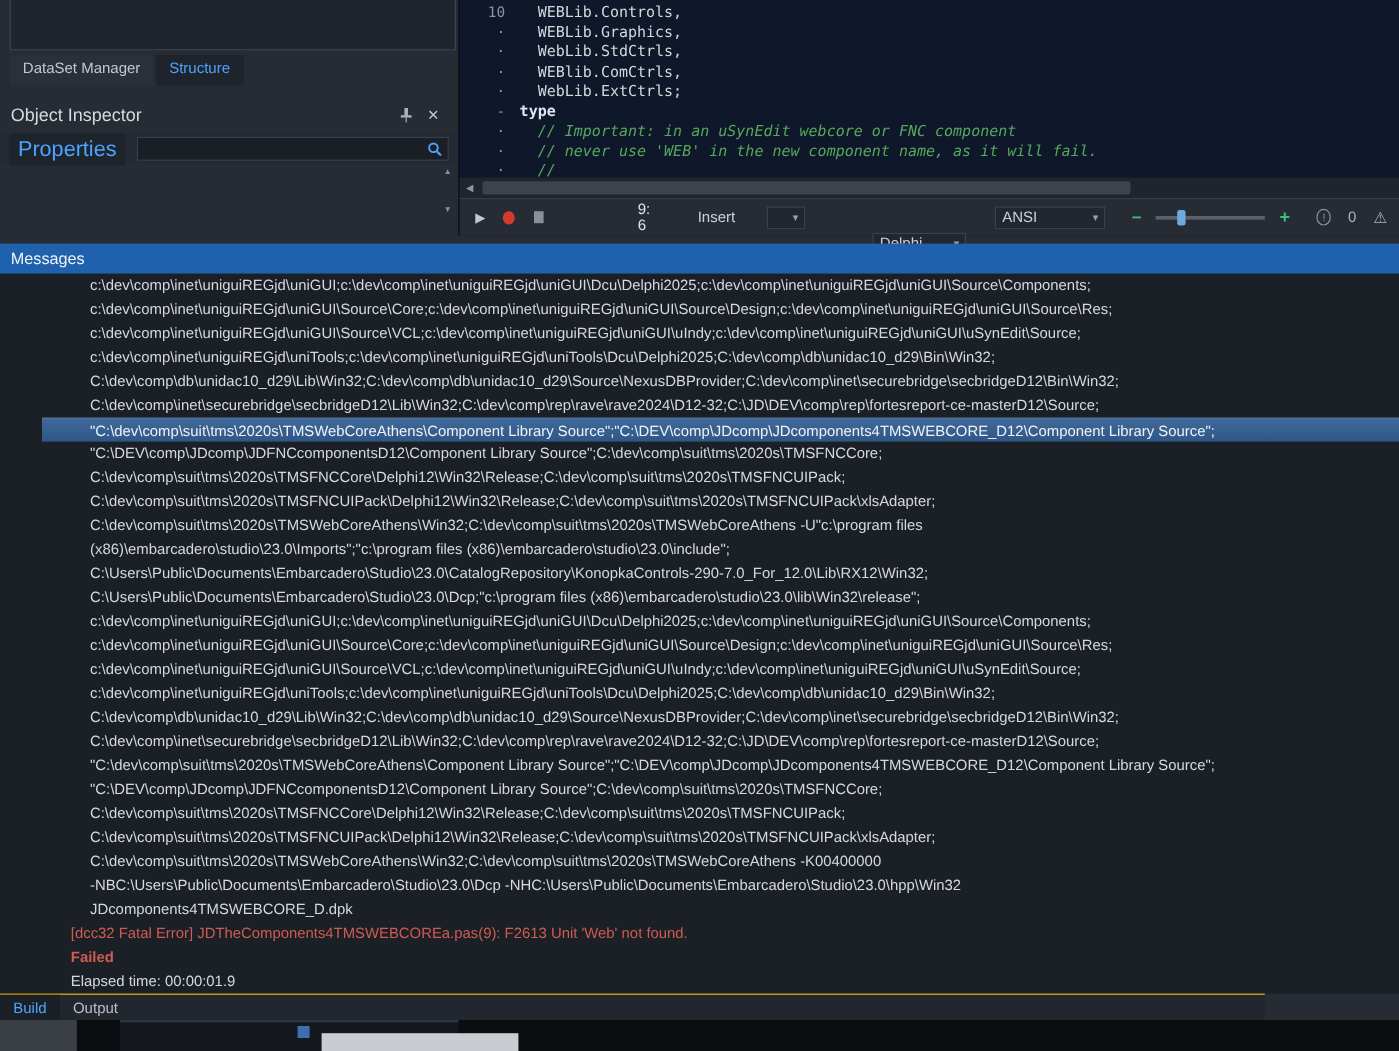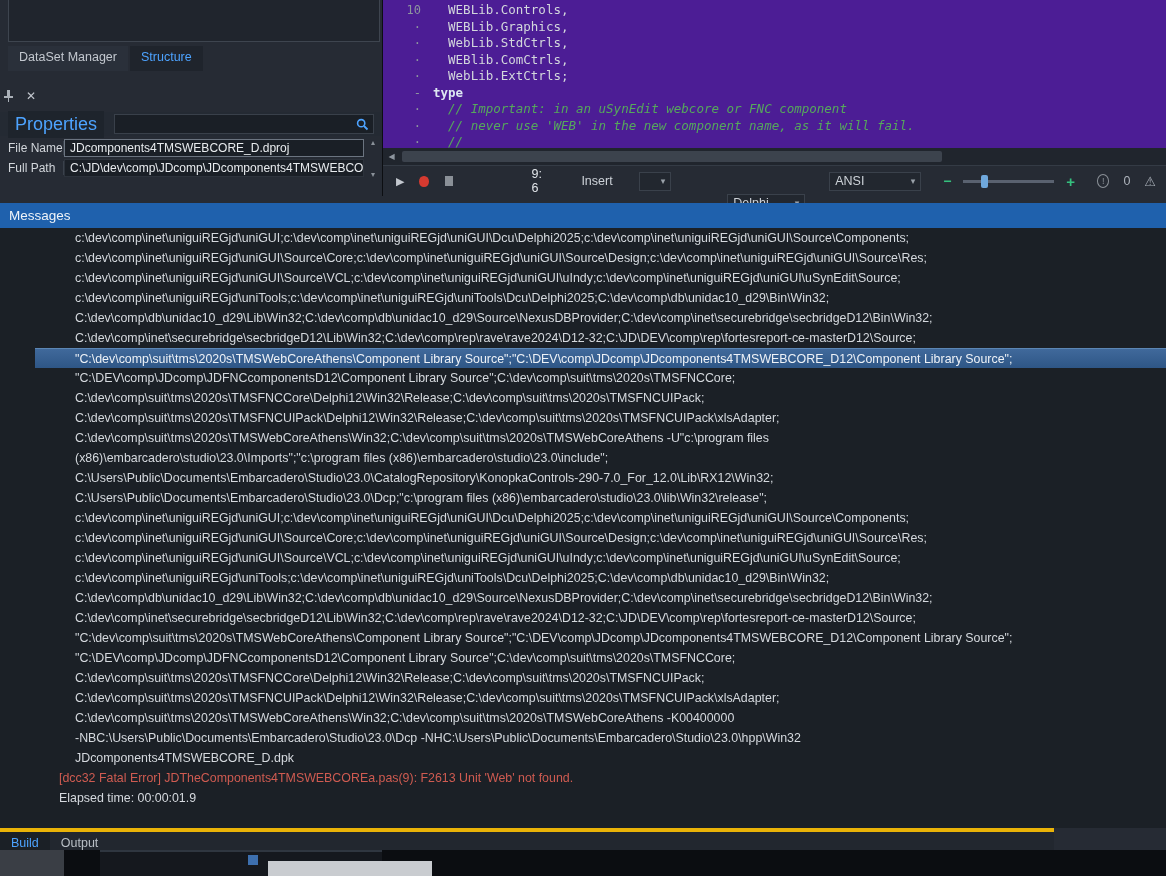--- a/index.html
+++ b/index.html
@@ -30,21 +30,21 @@
   .prop-label { width:64px; padding-left:8px; font-size:12px; color:#d2d6db;
     overflow:hidden; white-space:nowrap; border-right:1px solid #3a414b; }
   .prop-value { flex:1; height:18px; line-height:16px; font-size:12px; color:#e8ebee;
     background:#1a1f26; border:1px solid #2c323b; padding:0 5px; overflow:hidden; white-space:nowrap; }
   .prop-value.kind-focused { border-color:#6b7480; }
   .oi-scrollbar { position:absolute; right:2px; top:138px; width:14px; height:42px;
     display:flex; flex-direction:column; justify-content:space-between; align-items:center; }
   .oi-scrollbar span { color:#8a9199; font-size:8px; line-height:10px; }
   
   .editor { position:absolute; left:382px; top:0; width:784px; height:196px;
-    background:#4c1d95; border-left:1px solid #0c0e12; }
+    background:#0f172a; border-left:1px solid #0c0e12; }
   .code-area { position:absolute; left:0; top:2px; right:0; height:146px; overflow:hidden; }
   .code-row { display:flex; height:16.5px; line-height:16.5px;
     font-family:"DejaVu Sans Mono",monospace; font-size:12.5px; }
   .gutter { width:50px; text-align:right; color:#8d959e; padding-right:12px;
     font-size:12px; flex:0 0 auto; }
   .code { white-space:pre; color:#d3d7dc; }
   .code.kind-keyword { font-weight:bold; color:#dde7f2; }
   .code.kind-comment { font-style:italic; color:#56a85c; }
   .hscroll { position:absolute; left:0; right:0; top:148px; height:17px; background:#20252d; display:flex; }
   .hscroll .arrow { width:17px; text-align:center; color:#8d959e; font-size:8px; line-height:17px; }
@@ -79,21 +79,21 @@
   .msg-list { position:absolute; left:0; top:228px; width:1166px; height:600px;
     background:#1b2026; overflow:hidden;padding-left:35px; }
   .msg-row { height:20px; line-height:20px; font-size:12.4px; color:#d5d9de;
     white-space:nowrap; overflow:hidden; padding-left:40px; }
   .msg-row.kind-selected { background:linear-gradient(#40699b,#2e5686);
     border-top:1px solid #5c86b4; color:#eef2f7; }
   .msg-row.kind-error { color:#cf5b51; padding-left:24px; }
   .msg-row.kind-failed { color:#cf5b51; padding-left:24px; font-weight:bold; }
   .msg-row.kind-elapsed { padding-left:24px; }
   .msg-tabs { position:absolute; left:0; top:828px; width:1054px; height:22px; background:#22272f;
-    display:flex; align-items:stretch; border-top:4px solid #eab308; }
+    display:flex; align-items:stretch; border-top:1px solid #eab308; }
   .msg-tab { font-size:12.5px; color:#b9bfc6; padding:0 11px; line-height:22px; }
   .msg-tab.kind-active { color:#4da3ff; background:#1b2026; }
   
   .bottom-strip { position:absolute; left:0; top:850px; width:1166px; height:26px; background:#0b0d11; }
   .bs-left { position:absolute; left:0; top:0; width:64px; height:26px; background:#3a3e45; }
   .bs-mid { position:absolute; left:100px; top:0; width:282px; height:26px;
     background:#15181e; border-top:2px solid #2f3640; }
   .bs-icon { position:absolute; left:148px; top:3px; width:10px; height:10px; background:#3d6fae; }
   .bs-light { position:absolute; left:168px; top:9px; width:164px; height:17px; background:#c9ccd0; }
 </style>
@@ -106,20 +106,21 @@
     <div class="leftover-panel"></div>
 
     <div class="dock-tabs">
 
         <div class="dock-tab kind-inactive">DataSet Manager</div>
 
         <div class="dock-tab kind-active">Structure</div>
       </div>
 
     <div class="oi-header">
+      <span class="oi-title">Object Inspector</span>
       <span class="pin-icon">
         <svg width="16" height="16" viewBox="0 0 16 16">
           <rect x="7" y="2" width="3" height="7" fill="#aab0b8"></rect>
           <rect x="4" y="8" width="9" height="2" fill="#aab0b8"></rect>
           <rect x="8" y="10" width="1" height="4" fill="#aab0b8"></rect>
         </svg>
       </span>
       <span class="close-icon">✕</span>
     </div>
 
@@ -128,32 +129,20 @@
       <div class="oi-search">
         <span class="search-icon">
           <svg width="15" height="15" viewBox="0 0 15 15">
             <circle cx="6.2" cy="6.2" r="3.6" fill="none" stroke="#4da3ff" stroke-width="1.6"></circle>
             <line x1="9" y1="9" x2="12.5" y2="12.5" stroke="#4da3ff" stroke-width="1.8"></line>
           </svg>
         </span>
       </div>
     </div>
 
-    <div class="prop-grid">
-
-        <div class="prop-row">
-          <div class="prop-label">File Name</div>
-          <div class="prop-value kind-focused">JDcomponents4TMSWEBCORE_D.dproj</div>
-        </div>
-
-        <div class="prop-row">
-          <div class="prop-label">Full Path</div>
-          <div class="prop-value kind-normal">C:\JD\dev\comp\JDcomp\JDcomponents4TMSWEBCO</div>
-        </div>
-      </div>
 
     <div class="oi-scrollbar">
       <span>▴</span>
       <span>▾</span>
     </div>
   </div>
 
   <div class="editor">
     <div class="code-area">
 
@@ -291,20 +280,21 @@
       <div class="msg-row kind-path">C:\dev\comp\suit\tms\2020s\TMSFNCUIPack\Delphi12\Win32\Release;C:\dev\comp\suit\tms\2020s\TMSFNCUIPack\xlsAdapter;</div>
 
       <div class="msg-row kind-path">C:\dev\comp\suit\tms\2020s\TMSWebCoreAthens\Win32;C:\dev\comp\suit\tms\2020s\TMSWebCoreAthens -K00400000</div>
 
       <div class="msg-row kind-path">-NBC:\Users\Public\Documents\Embarcadero\Studio\23.0\Dcp -NHC:\Users\Public\Documents\Embarcadero\Studio\23.0\hpp\Win32</div>
 
       <div class="msg-row kind-path">JDcomponents4TMSWEBCORE_D.dpk</div>
 
       <div class="msg-row kind-error">[dcc32 Fatal Error] JDTheComponents4TMSWEBCOREa.pas(9): F2613 Unit 'Web' not found.</div>
 
+      <div class="msg-row kind-failed">Failed</div>
 
       <div class="msg-row kind-elapsed">Elapsed time: 00:00:01.9</div>
     </div>
 
   <div class="msg-tabs">
 
       <div class="msg-tab kind-active">Build</div>
 
       <div class="msg-tab kind-inactive">Output</div>
     </div>

